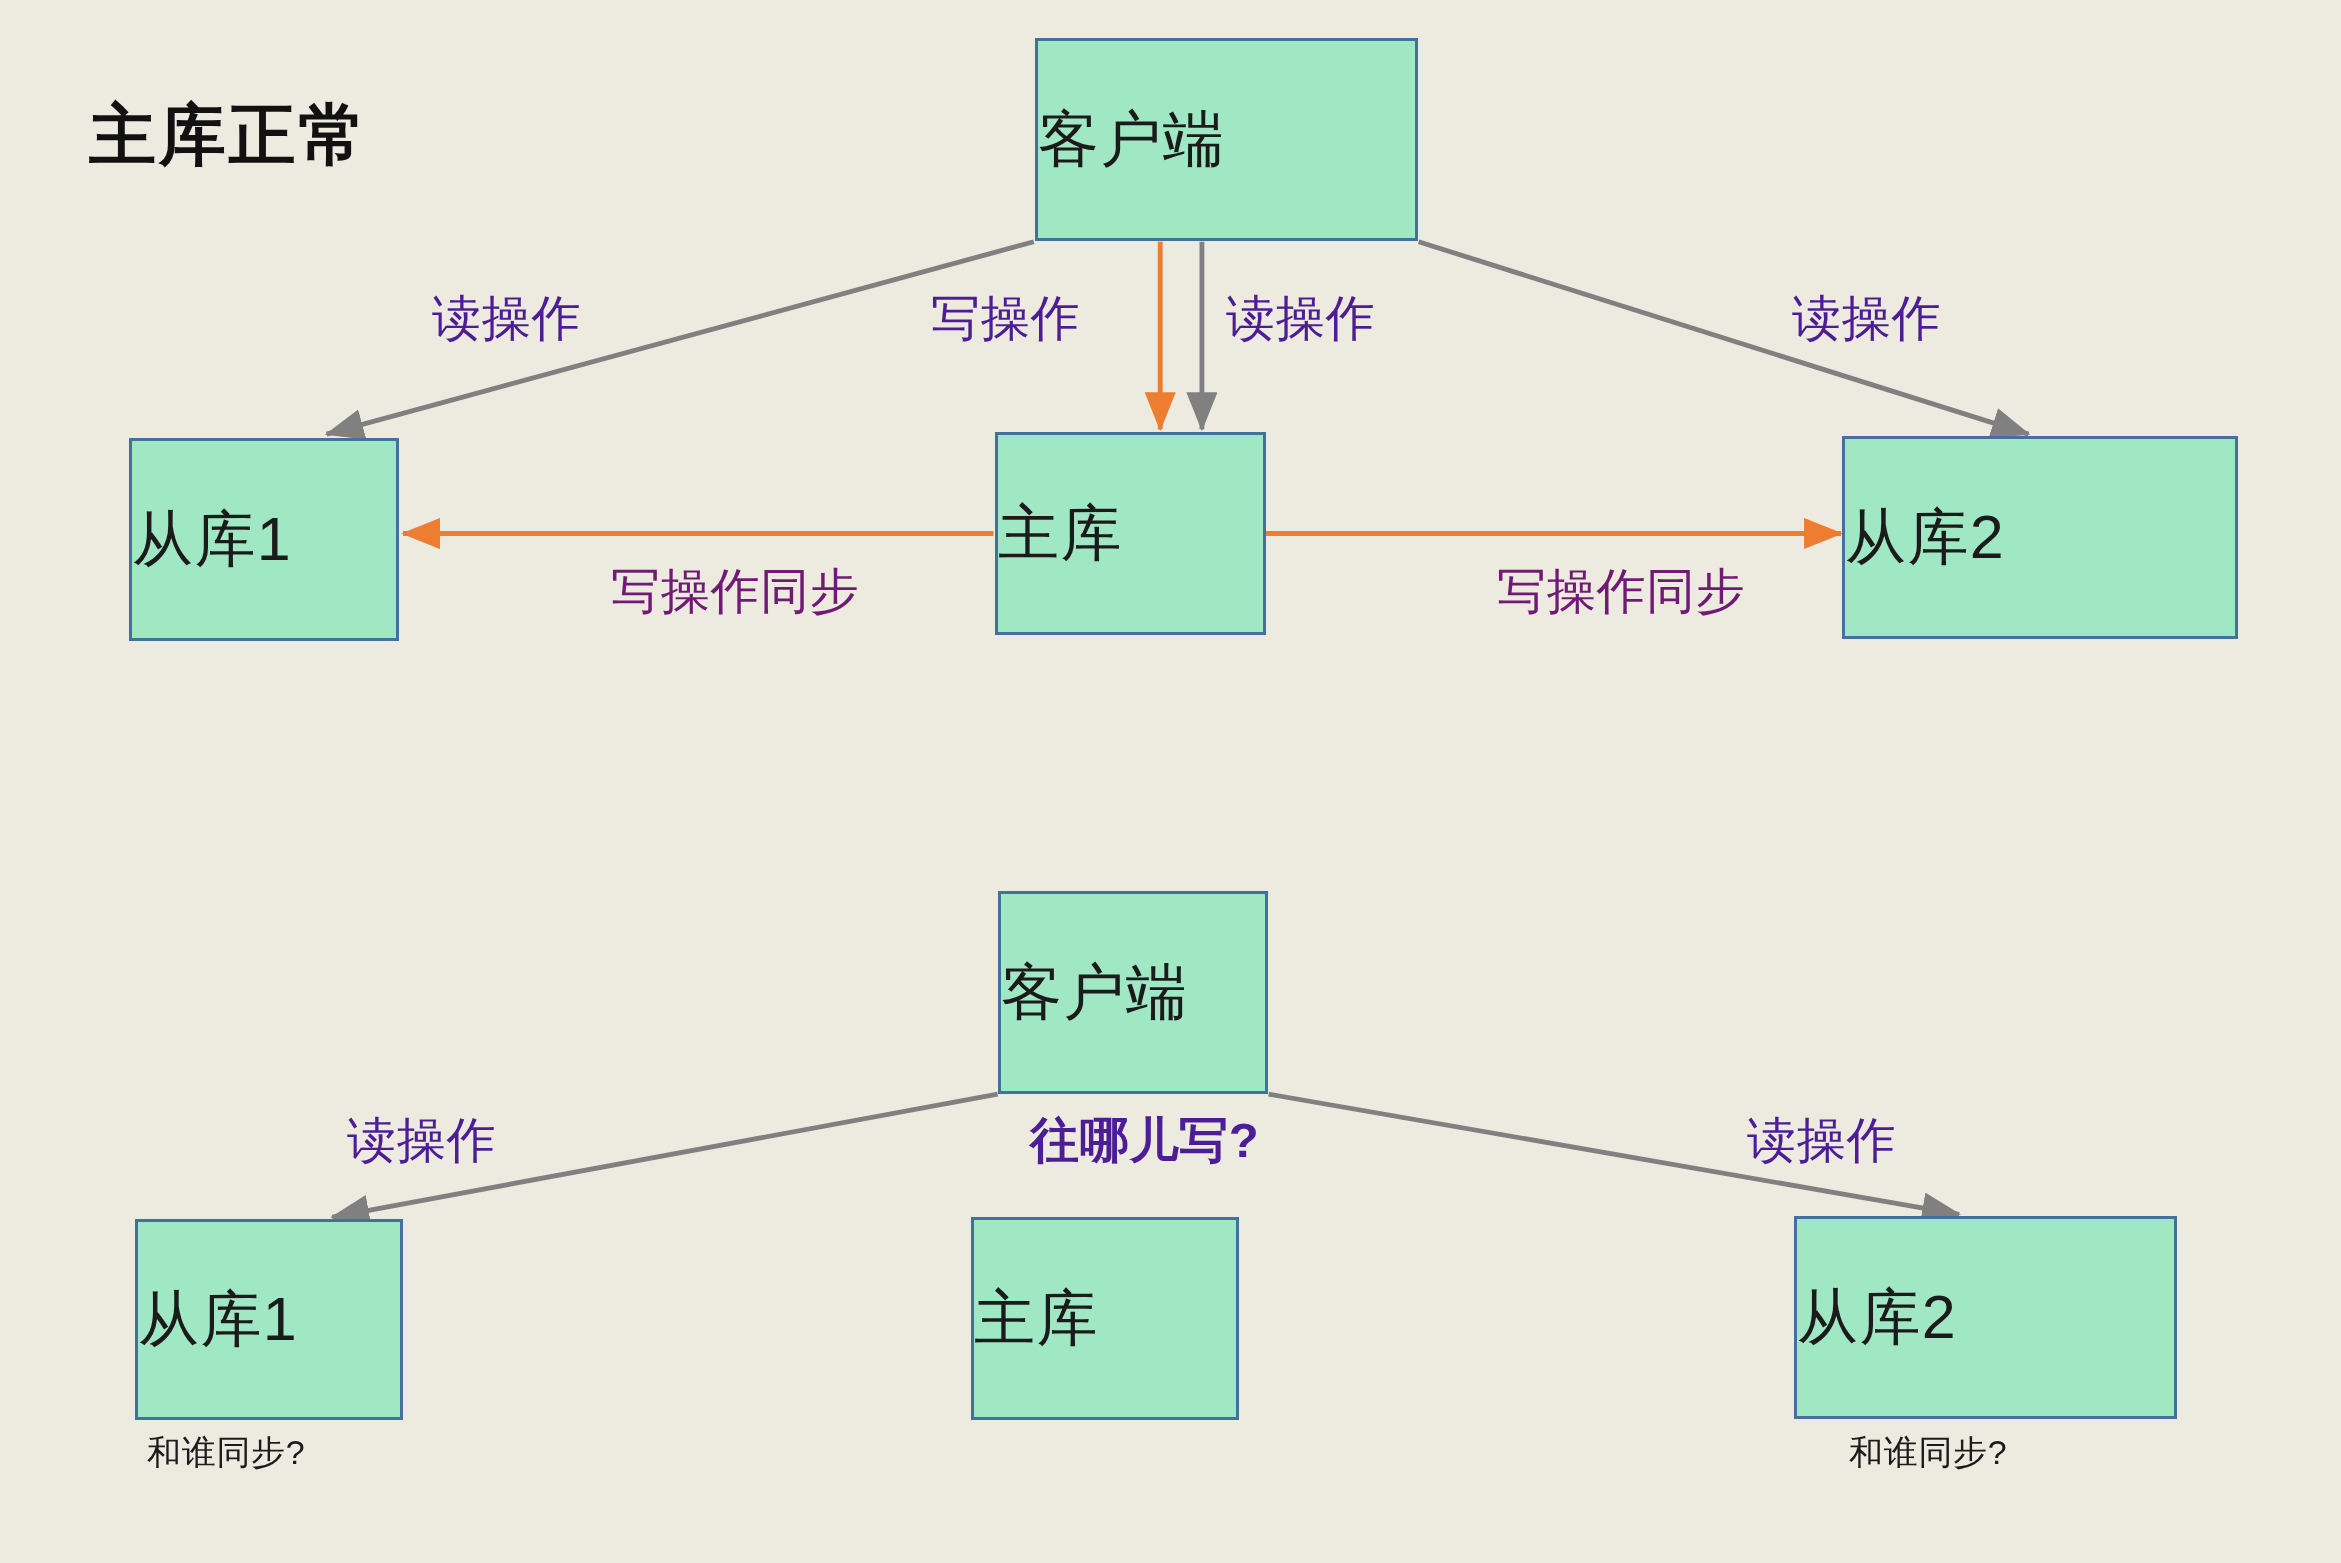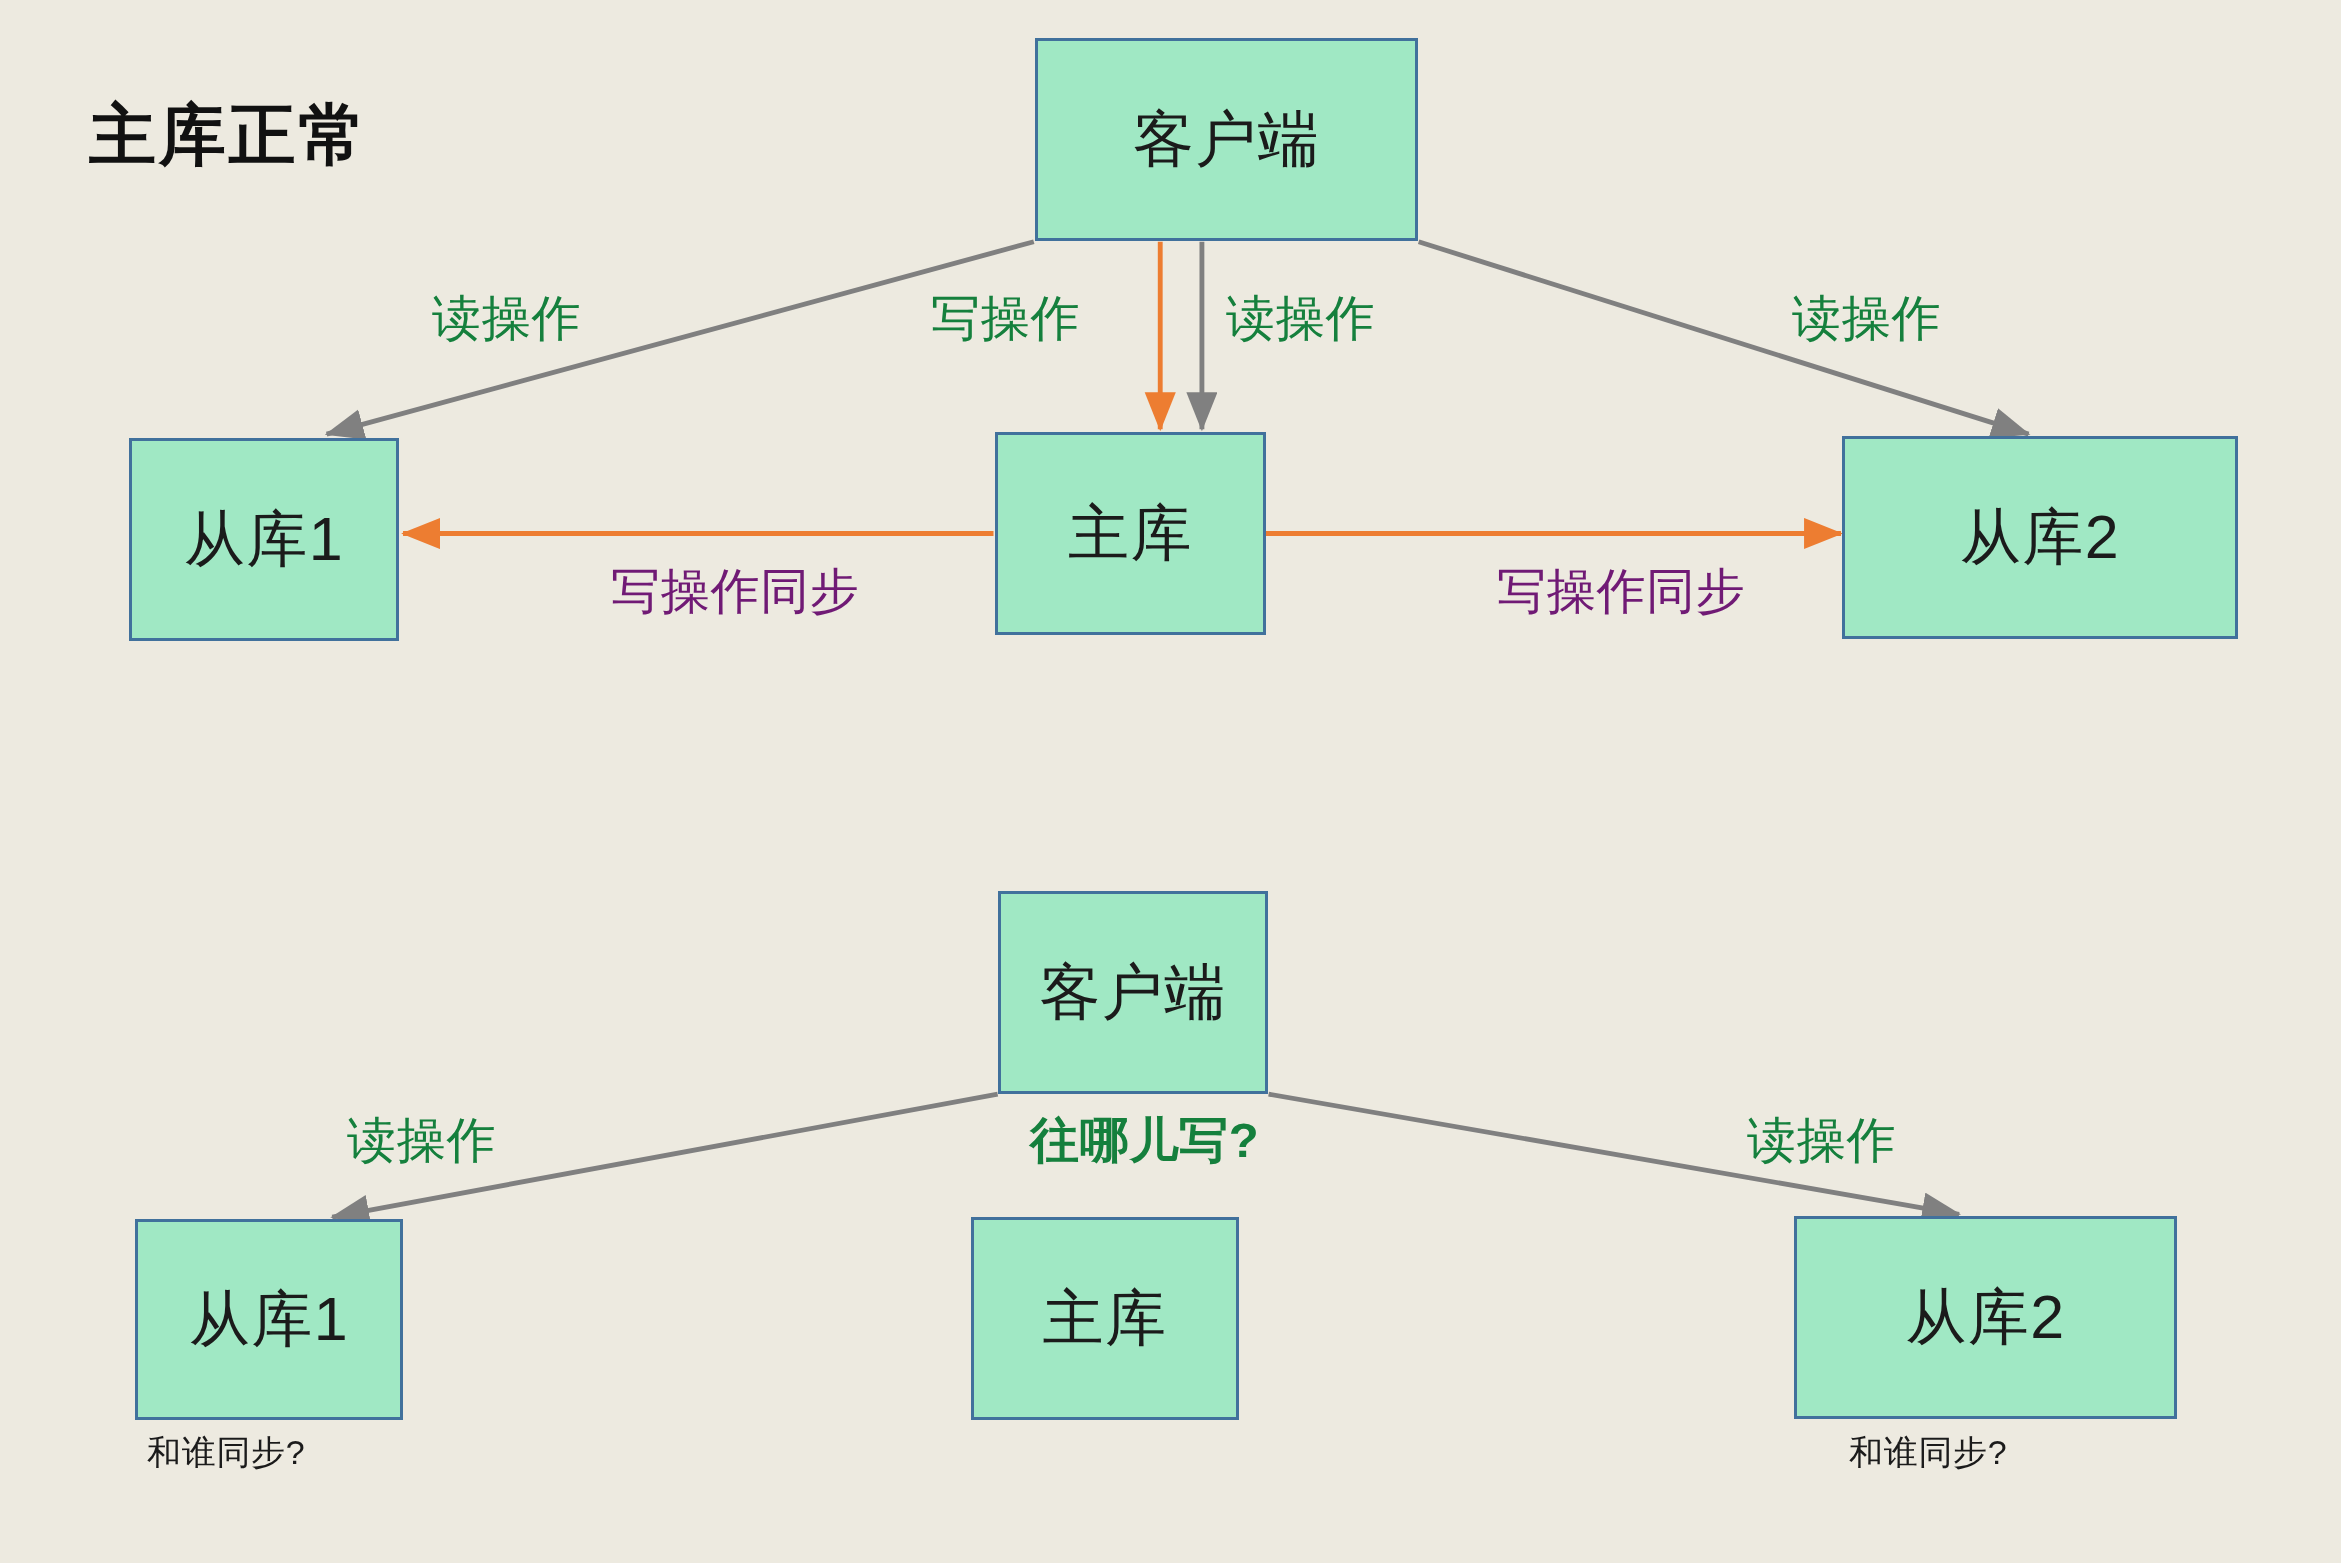--- a/index.html
+++ b/index.html
@@ -22,40 +22,39 @@
     height: 1563px;
     pointer-events: none;
   }
   .node {
     position: absolute;
     box-sizing: border-box;
     background: #A0E8C4;
     border: 3.5px solid #41719C;
     display: flex;
     align-items: center;
-    justify-content: center;
     color: #1b1b1b;
     font-size: 61px;
     line-height: 1;
     letter-spacing: 1.4px;
     z-index: 3;
   }
   .section-title {
     position: absolute;
     font-size: 67px;
     font-weight: bold;
     color: #111111;
     letter-spacing: 2.8px;
     white-space: nowrap;
     z-index: 4;
   }
   .edge-label {
     position: absolute;
     font-size: 49px;
-    color: #15803d;
+    color: #4c1d95;
     white-space: nowrap;
     letter-spacing: 0.7px;
     z-index: 4;
   }
   .edge-label.orange {
     color: #701a75;
   }
   .node-caption {
     position: absolute;
     font-size: 34px;

